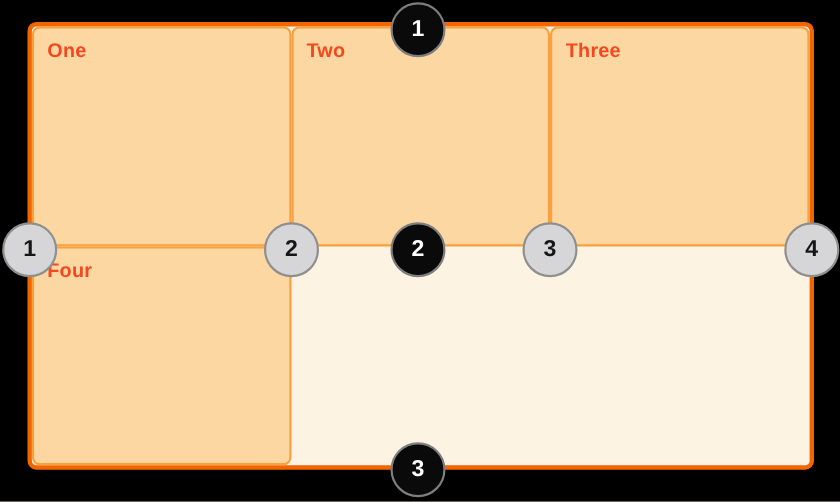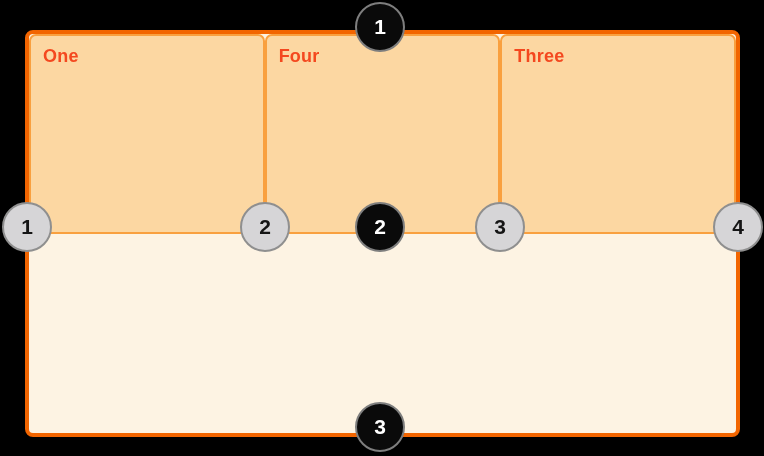--- a/index.html
+++ b/index.html
@@ -11,21 +11,21 @@
     position: relative;
     width: 764px;
     height: 456px;
     background: var(--background, #000);
     overflow: hidden;
   }
   
   .grid-container {
     position: absolute;
     left: 25px;
-    top: 30px;
+    top: 20px;
     width: 715px;
     height: 407px;
     box-sizing: border-box;
     border: 4px solid var(--container-border, #f26500);
     border-radius: 8px;
     background: var(--container-background, #fdf3e3);
     display: grid;
     grid-template-columns: 1fr 1fr 1fr;
     grid-template-rows: 1fr 1fr;
   }
@@ -78,24 +78,27 @@
 </head>
 <body>
 
 <div class="stage">
 
   <div class="grid-container">
     <div class="grid-cell">
       <span class="cell-label">One</span>
     </div>
     <div class="grid-cell">
-      <span class="cell-label">Four</span>
+      <span class="cell-label">Two</span>
     </div>
     <div class="grid-cell">
       <span class="cell-label">Three</span>
+    </div>
+    <div class="grid-cell">
+      <span class="cell-label">Four</span>
     </div>
 
   </div>
 
   <div class="marker row-marker m-row-1">
     <span>1</span>
   </div>
   <div class="marker row-marker m-row-2">
     <span>2</span>
   </div>

